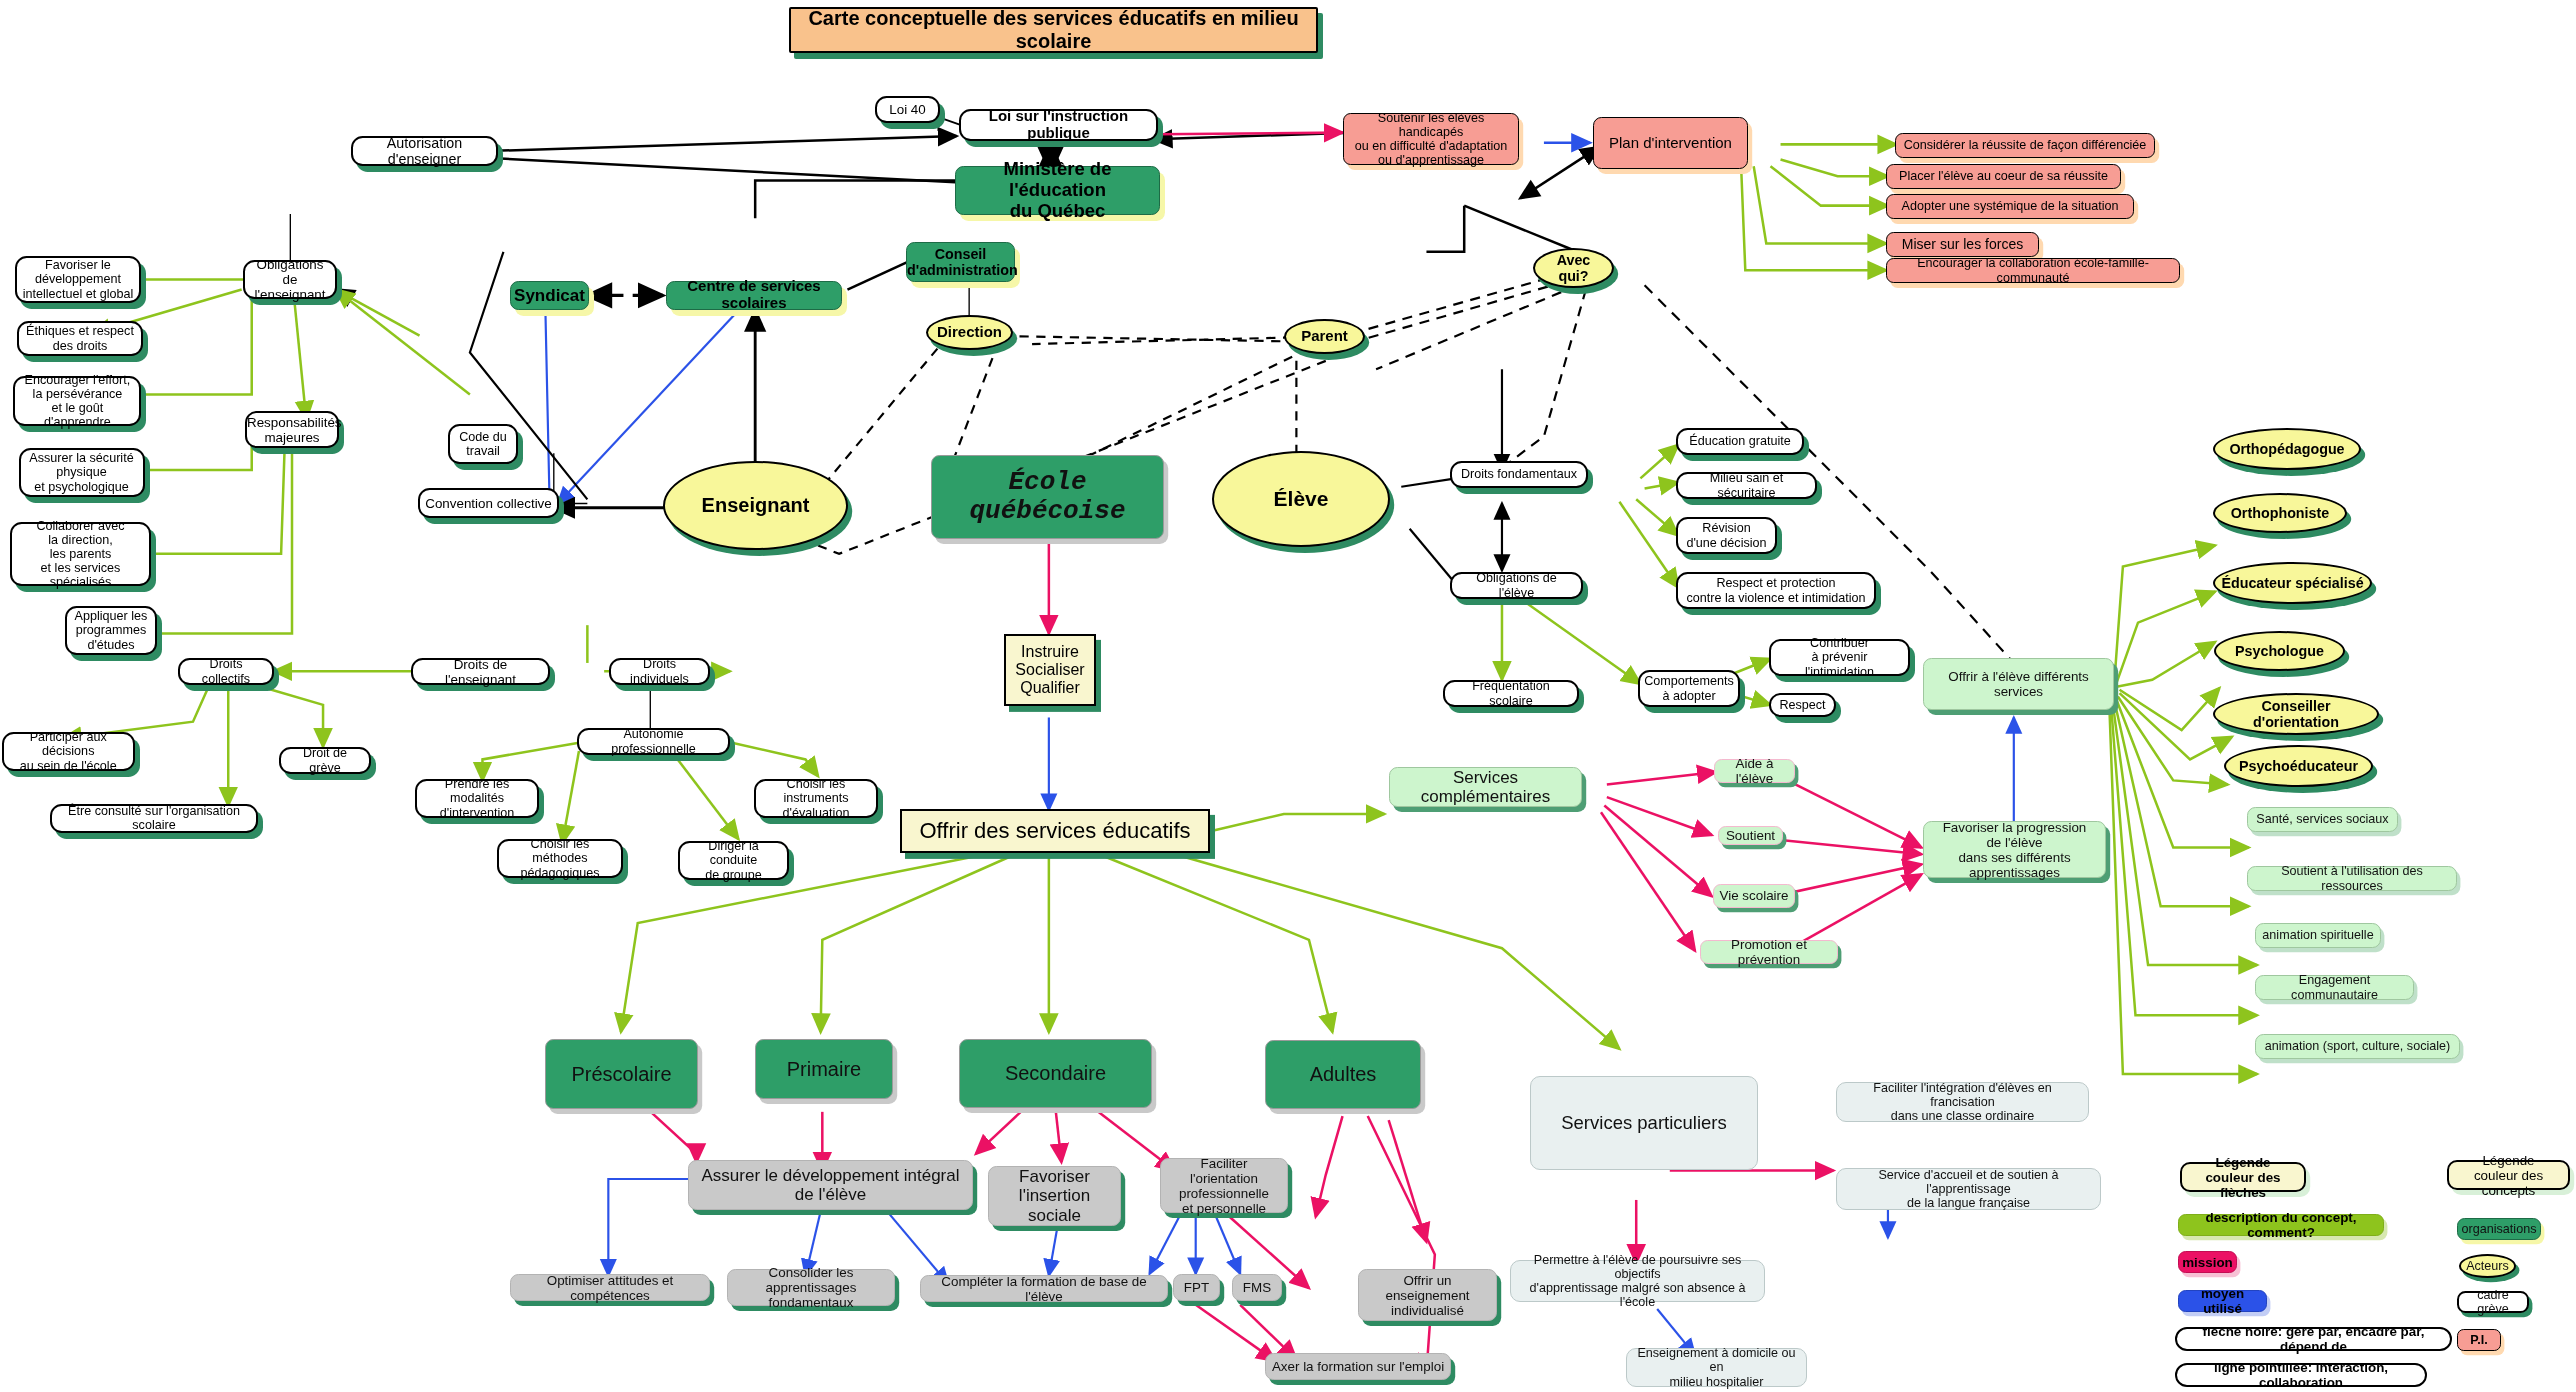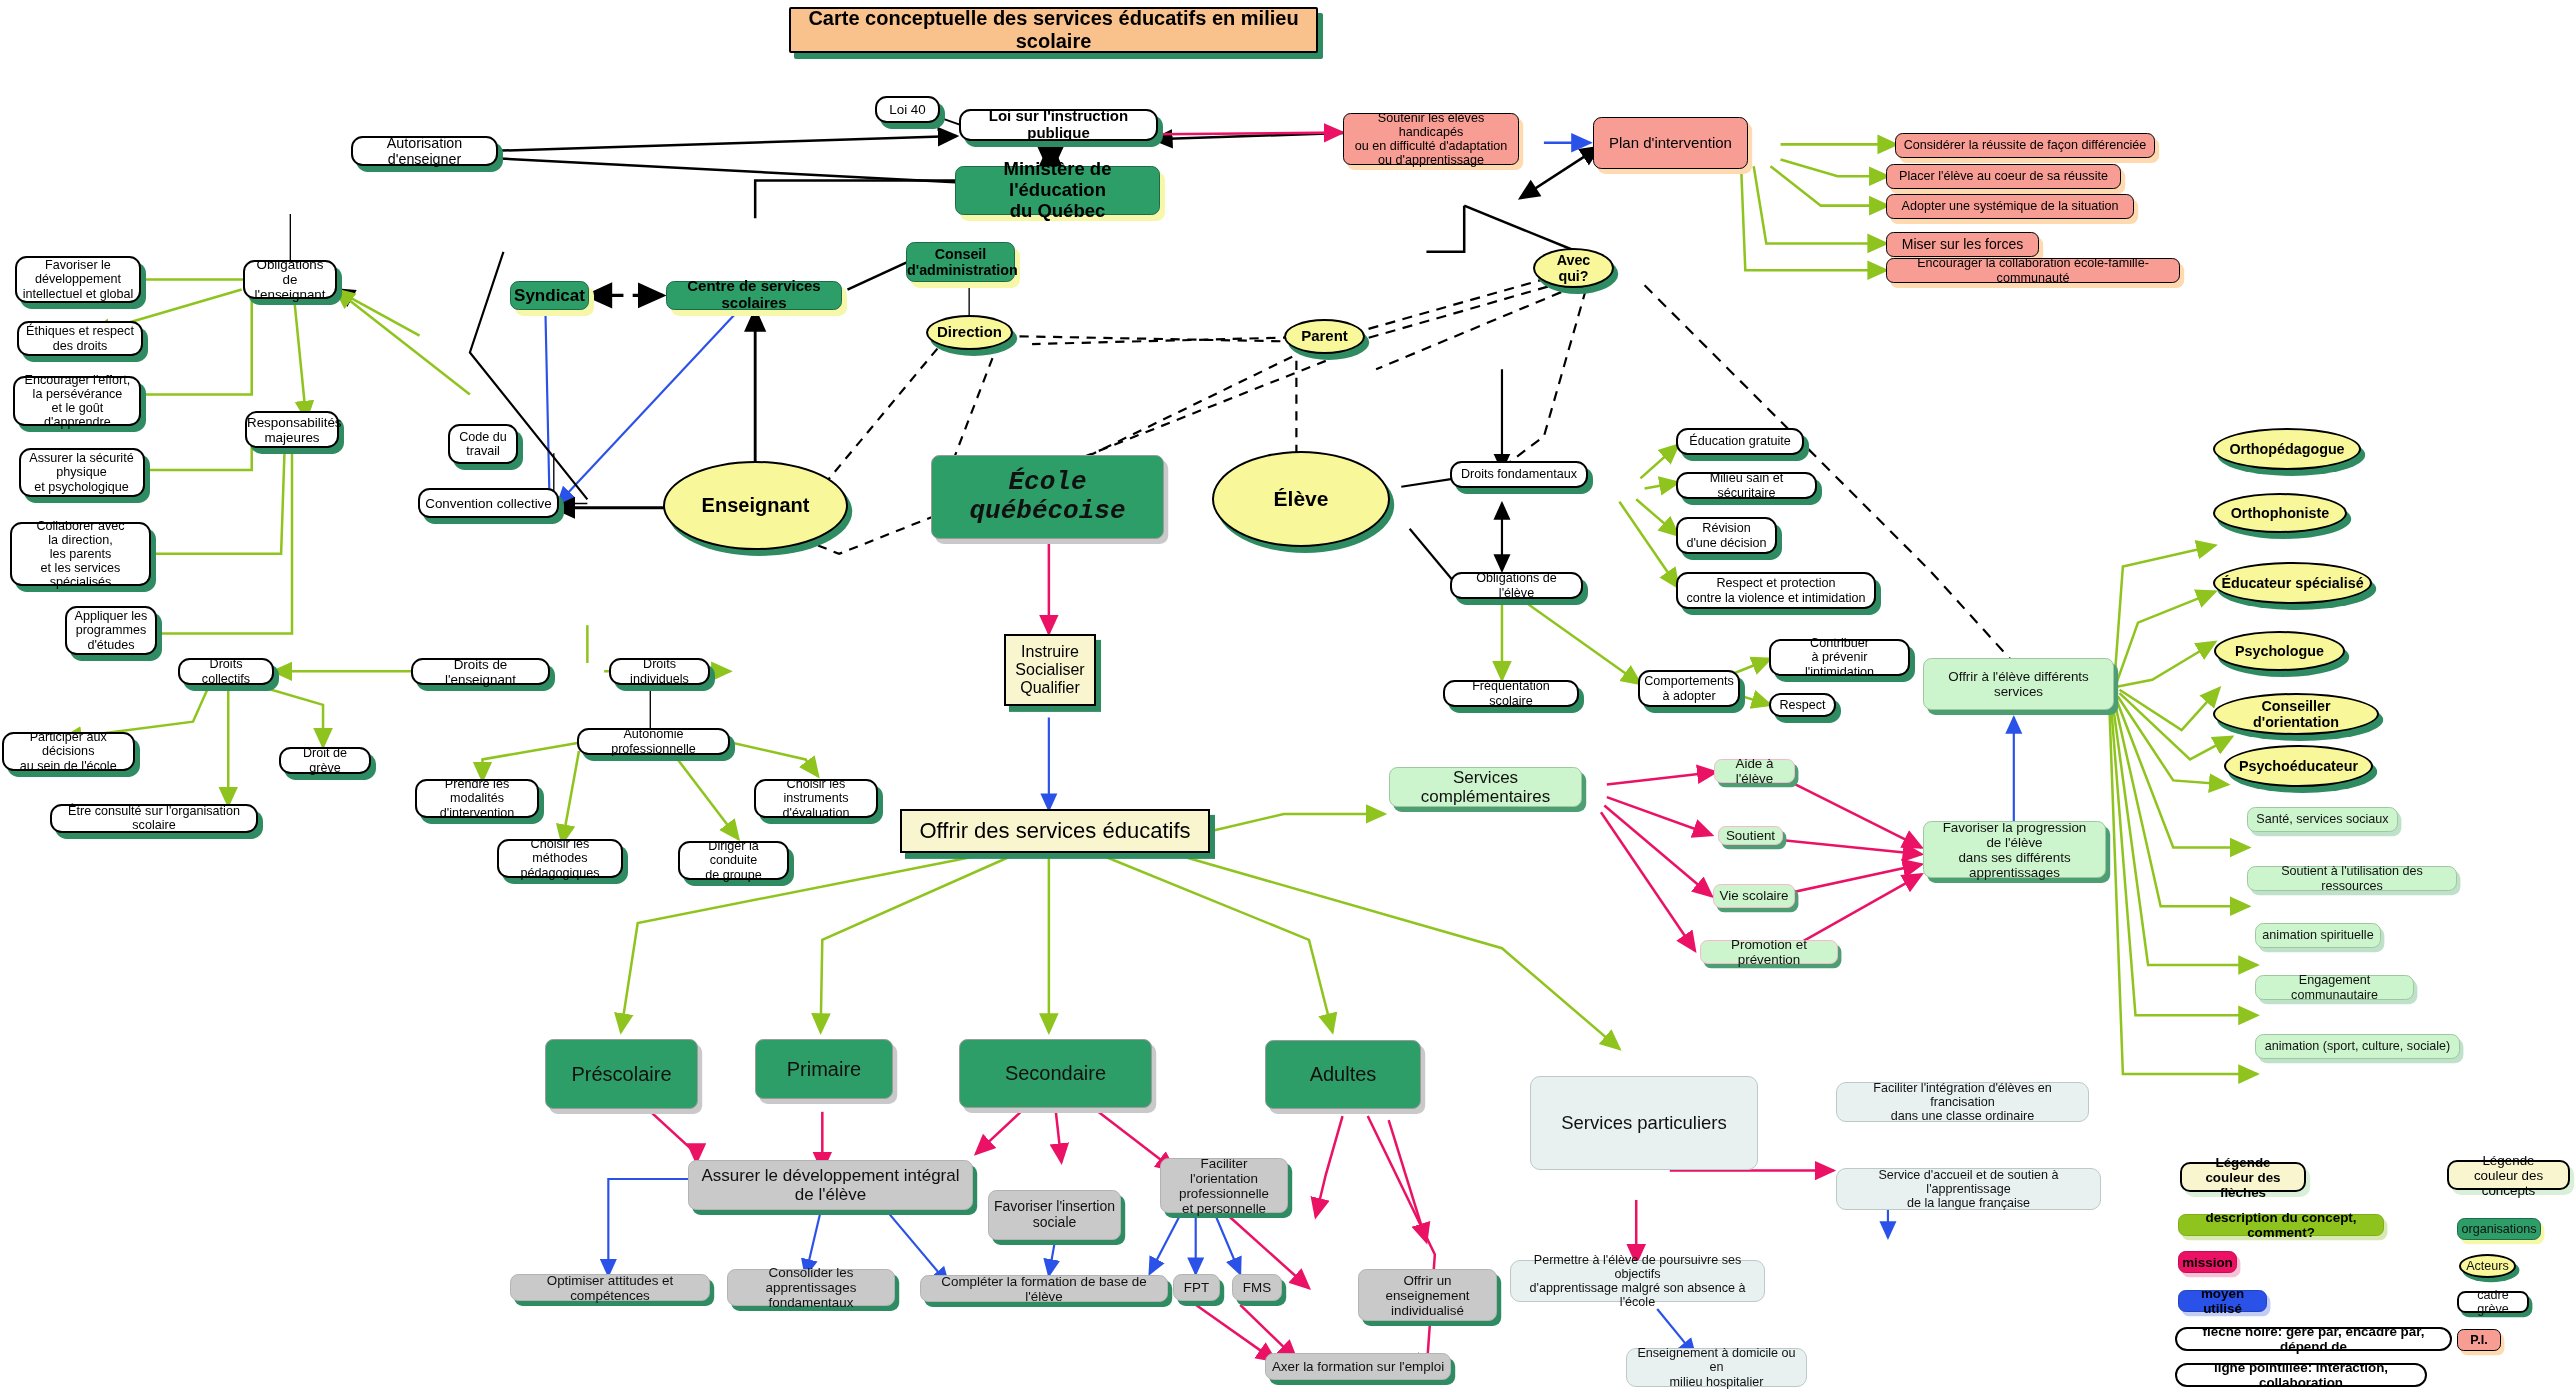--- a/index.html
+++ b/index.html
@@ -459,21 +459,21 @@
   <div class="node org-plain" style="left:959px;top:1039px;width:193px;height:69px;">
       <span>Secondaire</span>
     </div>
   <div class="node org-plain" style="left:1265px;top:1040px;width:156px;height:69px;">
       <span>Adultes</span>
     </div>
 
   <div class="node grey" style="left:688px;top:1160px;width:285px;height:50px;font-size:17px;">
       <span>Assurer le développement intégral de l'élève</span>
     </div>
-  <div class="node grey" style="left:988px;top:1166px;width:133px;height:50px;white-space:pre-line;font-size:14px;margin-top:24px;"><span>Favoriser l'insertion
+  <div class="node grey" style="left:988px;top:1166px;width:133px;height:60px;white-space:pre-line;font-size:17px;"><span>Favoriser l'insertion
 sociale</span></div>
   <div class="node grey" style="left:1160px;top:1158px;width:128px;height:55px;white-space:pre-line;font-size:13.4px;"><span>Faciliter l'orientation
 professionnelle
 et personnelle</span></div>
 
   <div class="node grey" style="left:510px;top:1274px;width:200px;height:27px;font-size:13.4px;">
       <span>Optimiser attitudes et compétences</span>
     </div>
   <div class="node grey" style="left:727px;top:1269px;width:168px;height:37px;white-space:pre-line;font-size:13.4px;"><span>Consolider les apprentissages
 fondamentaux</span></div>

